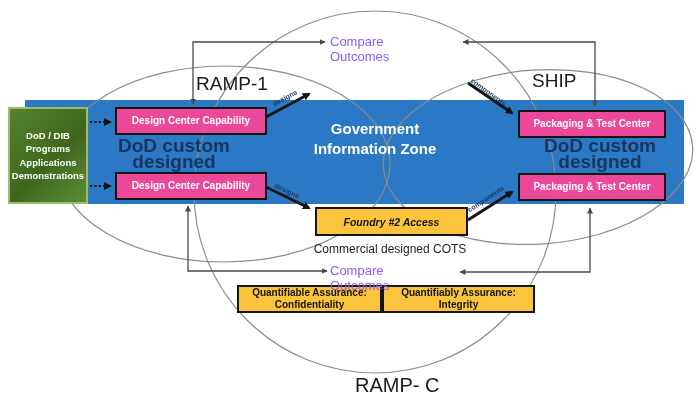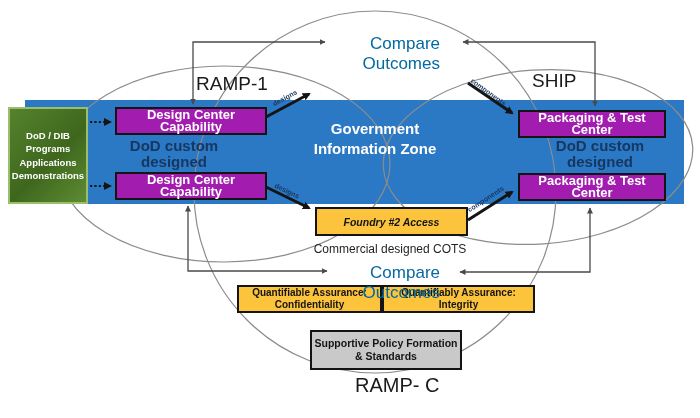--- a/index.html
+++ b/index.html
@@ -7,21 +7,21 @@
           font-family:"Liberation Sans",sans-serif;}
   .abs{position:absolute;}
   
   #band{left:25px;top:100px;width:659px;height:104px;background:#2B78C5;z-index:1;}
   
   #overlay{left:0;top:0;width:700px;height:418px;z-index:2;}
   
   .box{position:absolute;z-index:3;display:flex;flex-direction:column;align-items:center;
        justify-content:center;text-align:center;box-sizing:border-box;border:2px solid #141414;
        font-weight:bold;line-height:12px;}
-  .graybox{background:#a21caf;color:#ffffff;font-size:13px;}
+  .graybox{background:#ec4899;color:#ffffff;font-size:10px;}
   .yellowbox{background:#FCC33C;color:#141414;font-size:10.5px;}
   #design-top{left:115px;top:107px;width:152px;height:28px;}
   #design-bottom{left:115px;top:172px;width:152px;height:28px;}
   #foundry1{left:315px;top:66px;width:153px;height:30px;}
   #foundry2{left:315px;top:207px;width:153px;height:29px;font-style:italic;}
   #packaging-top{left:518px;top:110px;width:148px;height:28px;}
   #packaging-bottom{left:518px;top:173px;width:148px;height:28px;}
   #qa-conf{left:237px;top:285px;width:145px;height:28px;line-height:12.5px;font-size:10px;text-align:center;}
   #qa-int{left:382px;top:285px;width:153px;height:28px;font-size:10px;}
   #policy{left:310px;top:330px;width:152px;height:40px;background:#C9C9C9;color:#141414;
@@ -29,25 +29,25 @@
   
   #source-box{left:8px;top:107px;width:80px;height:97px;z-index:3;box-sizing:border-box;
       border:2px solid #9ABE6B;background:linear-gradient(135deg,#55832D 0%,#3E671D 55%,#5E8C33 100%);
       color:#ffffff;font-size:9.5px;font-weight:600;display:flex;flex-direction:column;
       align-items:center;justify-content:center;text-align:center;line-height:13.5px;}
   
   .lbl{position:absolute;z-index:3;color:#1a1a1a;}
   #ramp1{left:196px;top:73px;font-size:19px;}
   #ship{left:532px;top:70px;font-size:19px;}
   #rampc{left:355px;top:374px;font-size:20px;}
-  .compare{width:110px;text-align:right;font-size:17px;color:#0369a1;}
+  .compare{width:110px;text-align:left;font-size:13px;color:#8b5cf6;}
   #compare-top{left:330px;top:34px;}
   #compare-bottom{left:330px;top:263px;}
   #commercial{left:290px;top:242px;width:200px;text-align:center;font-size:12px;color:#1f1f1f;}
-  .navy2{color:#17375E;font-weight:bold;font-size:15px;line-height:16px;text-align:center;z-index:3;}
+  .navy2{color:#17375E;font-weight:bold;font-size:19px;line-height:16px;text-align:center;z-index:3;}
   #dod-left{left:114px;top:138px;width:120px;}
   #dod-right{left:540px;top:138px;width:120px;}
   #gov-zone{left:295px;top:119px;width:160px;text-align:center;color:#ffffff;font-weight:bold;
             font-size:15px;line-height:20px;z-index:3;}
 </style>
 </head>
 <body>
 
 <div id="canvas">
 
@@ -110,24 +110,20 @@
     <span>Foundry #2 Access</span>
   </div>
 
   <div id="qa-conf" class="box yellowbox">
     <span>Quantifiable Assurance:</span>
     <span>Confidentiality</span>
   </div>
   <div id="qa-int" class="box yellowbox">
     <span>Quantifiably Assurance: Integrity</span>
   </div>
-  <div id="policy" class="box">
-    <span>Supportive Policy Formation</span>
-    <span>&amp; Standards</span>
-  </div>
 
   <div id="gov-zone" class="abs">
     <div>Government</div>
     <div>Information Zone</div>
   </div>
 
   <div id="dod-left" class="abs navy2">
     <div>DoD custom</div>
     <div>designed</div>
   </div>

